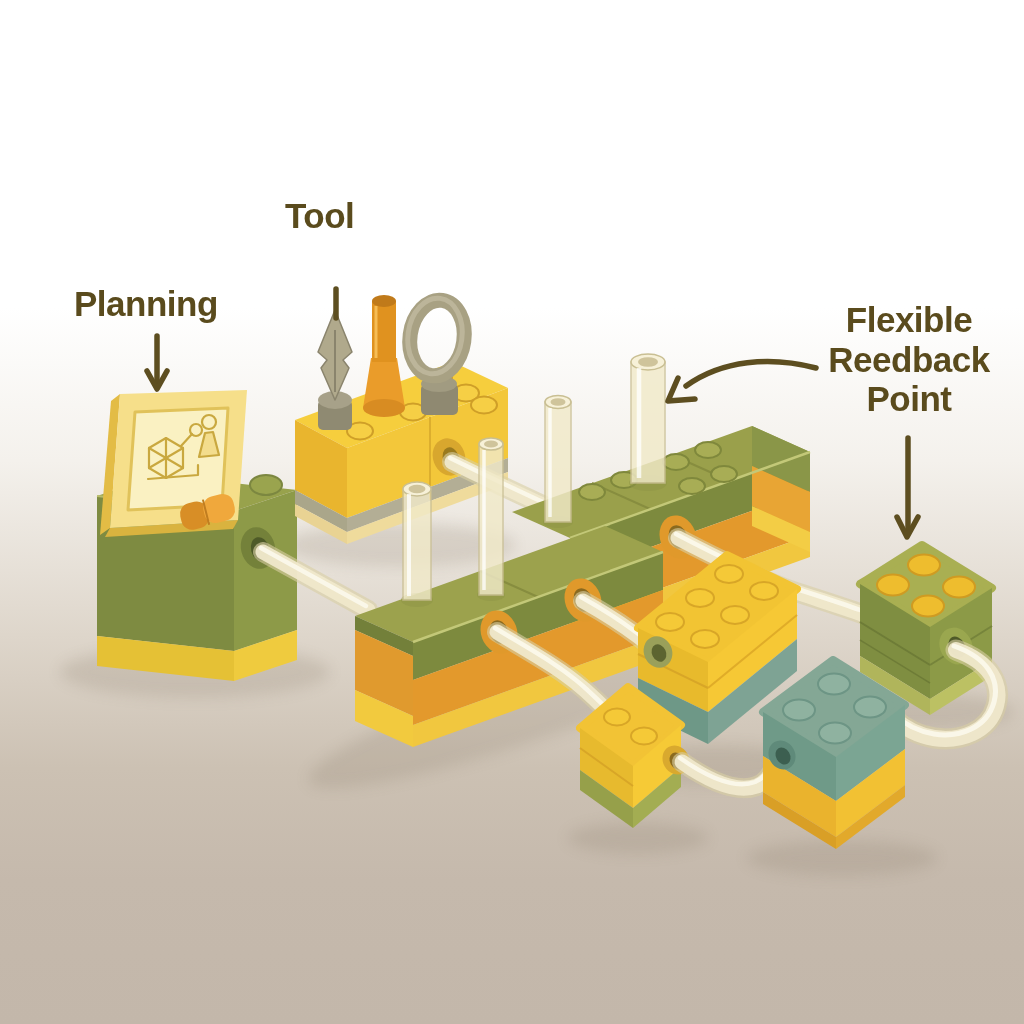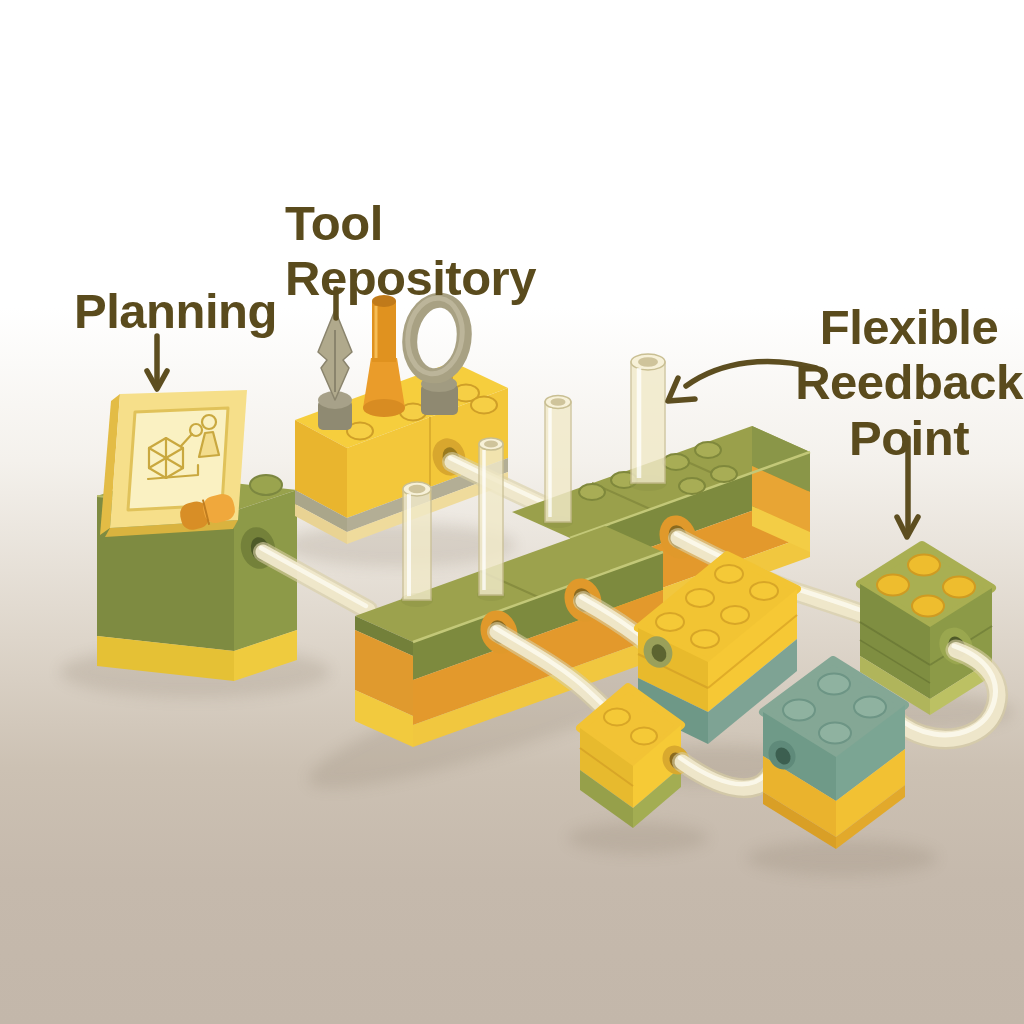--- a/index.html
+++ b/index.html
@@ -4,21 +4,21 @@
 <style>
   html,body{margin:0;padding:0;background:#888;}
   .canvas{
     position:relative;width:1024px;height:1024px;overflow:hidden;
     background:linear-gradient(180deg,#ffffff 0%,#ffffff 30%,#f4f1ec 45%,#ded6cb 62%,#ccc1b3 75%,#c5b9ac 86%,#c3b7aa 100%);
     font-family:"Liberation Sans", sans-serif;
   }
   svg.scene{position:absolute;left:0;top:0;}
   .label{
     position:absolute;color:#5a4b1d;font-weight:bold;
-    font-size:49px;line-height:1.13;letter-spacing:-0.5px;
+    font-size:35px;line-height:1.13;letter-spacing:-0.5px;
   }
   .label-planning{left:74px;top:284px;}
   .label-tool{left:285px;top:196px;}
   .label-flex{left:778px;top:300px;width:262px;text-align:center;}
 </style>
 </head>
 <body>
 
 <div class="canvas">
 
@@ -318,21 +318,20 @@
     </g>
   </g>
 </svg>
 
 <div class="label label-planning">
   <div>Planning</div>
 </div>
 
 <div class="label label-tool">
   <div>Tool</div>
-  <div>Repository</div>
 </div>
 
 <div class="label label-flex">
   <div>Flexible</div>
   <div>Reedback</div>
   <div>Point</div>
 </div>
 
 </div>
 

